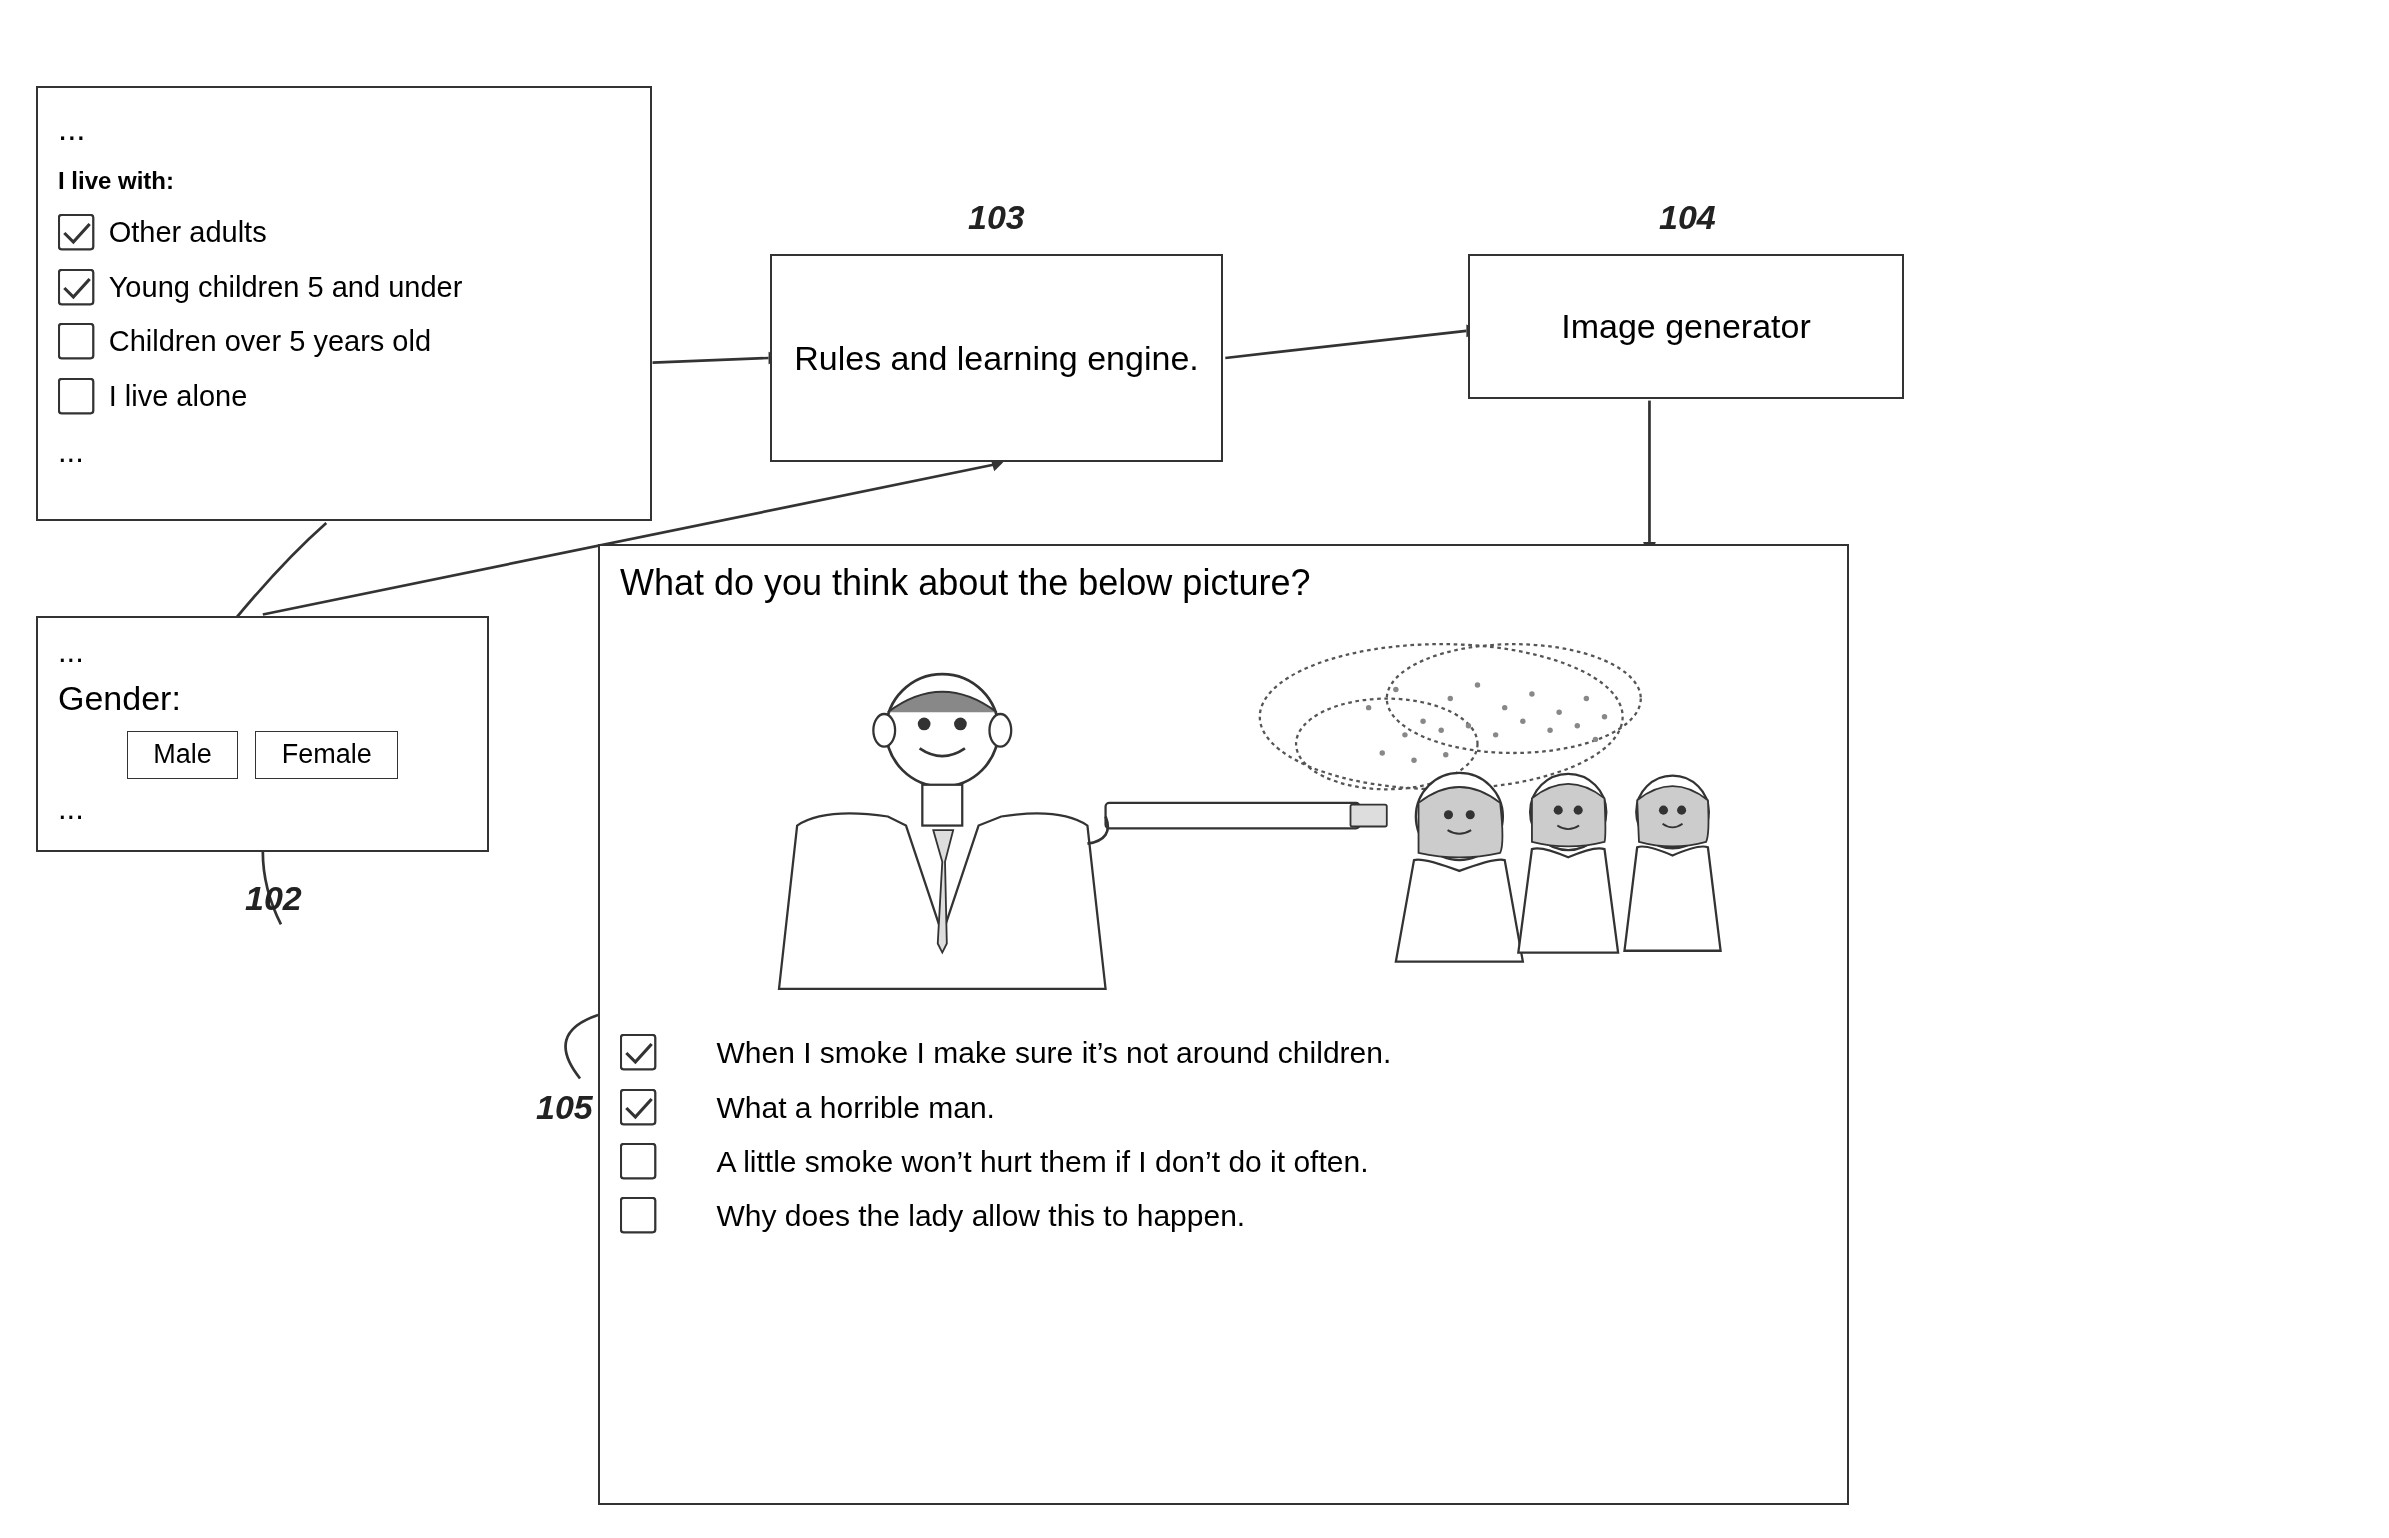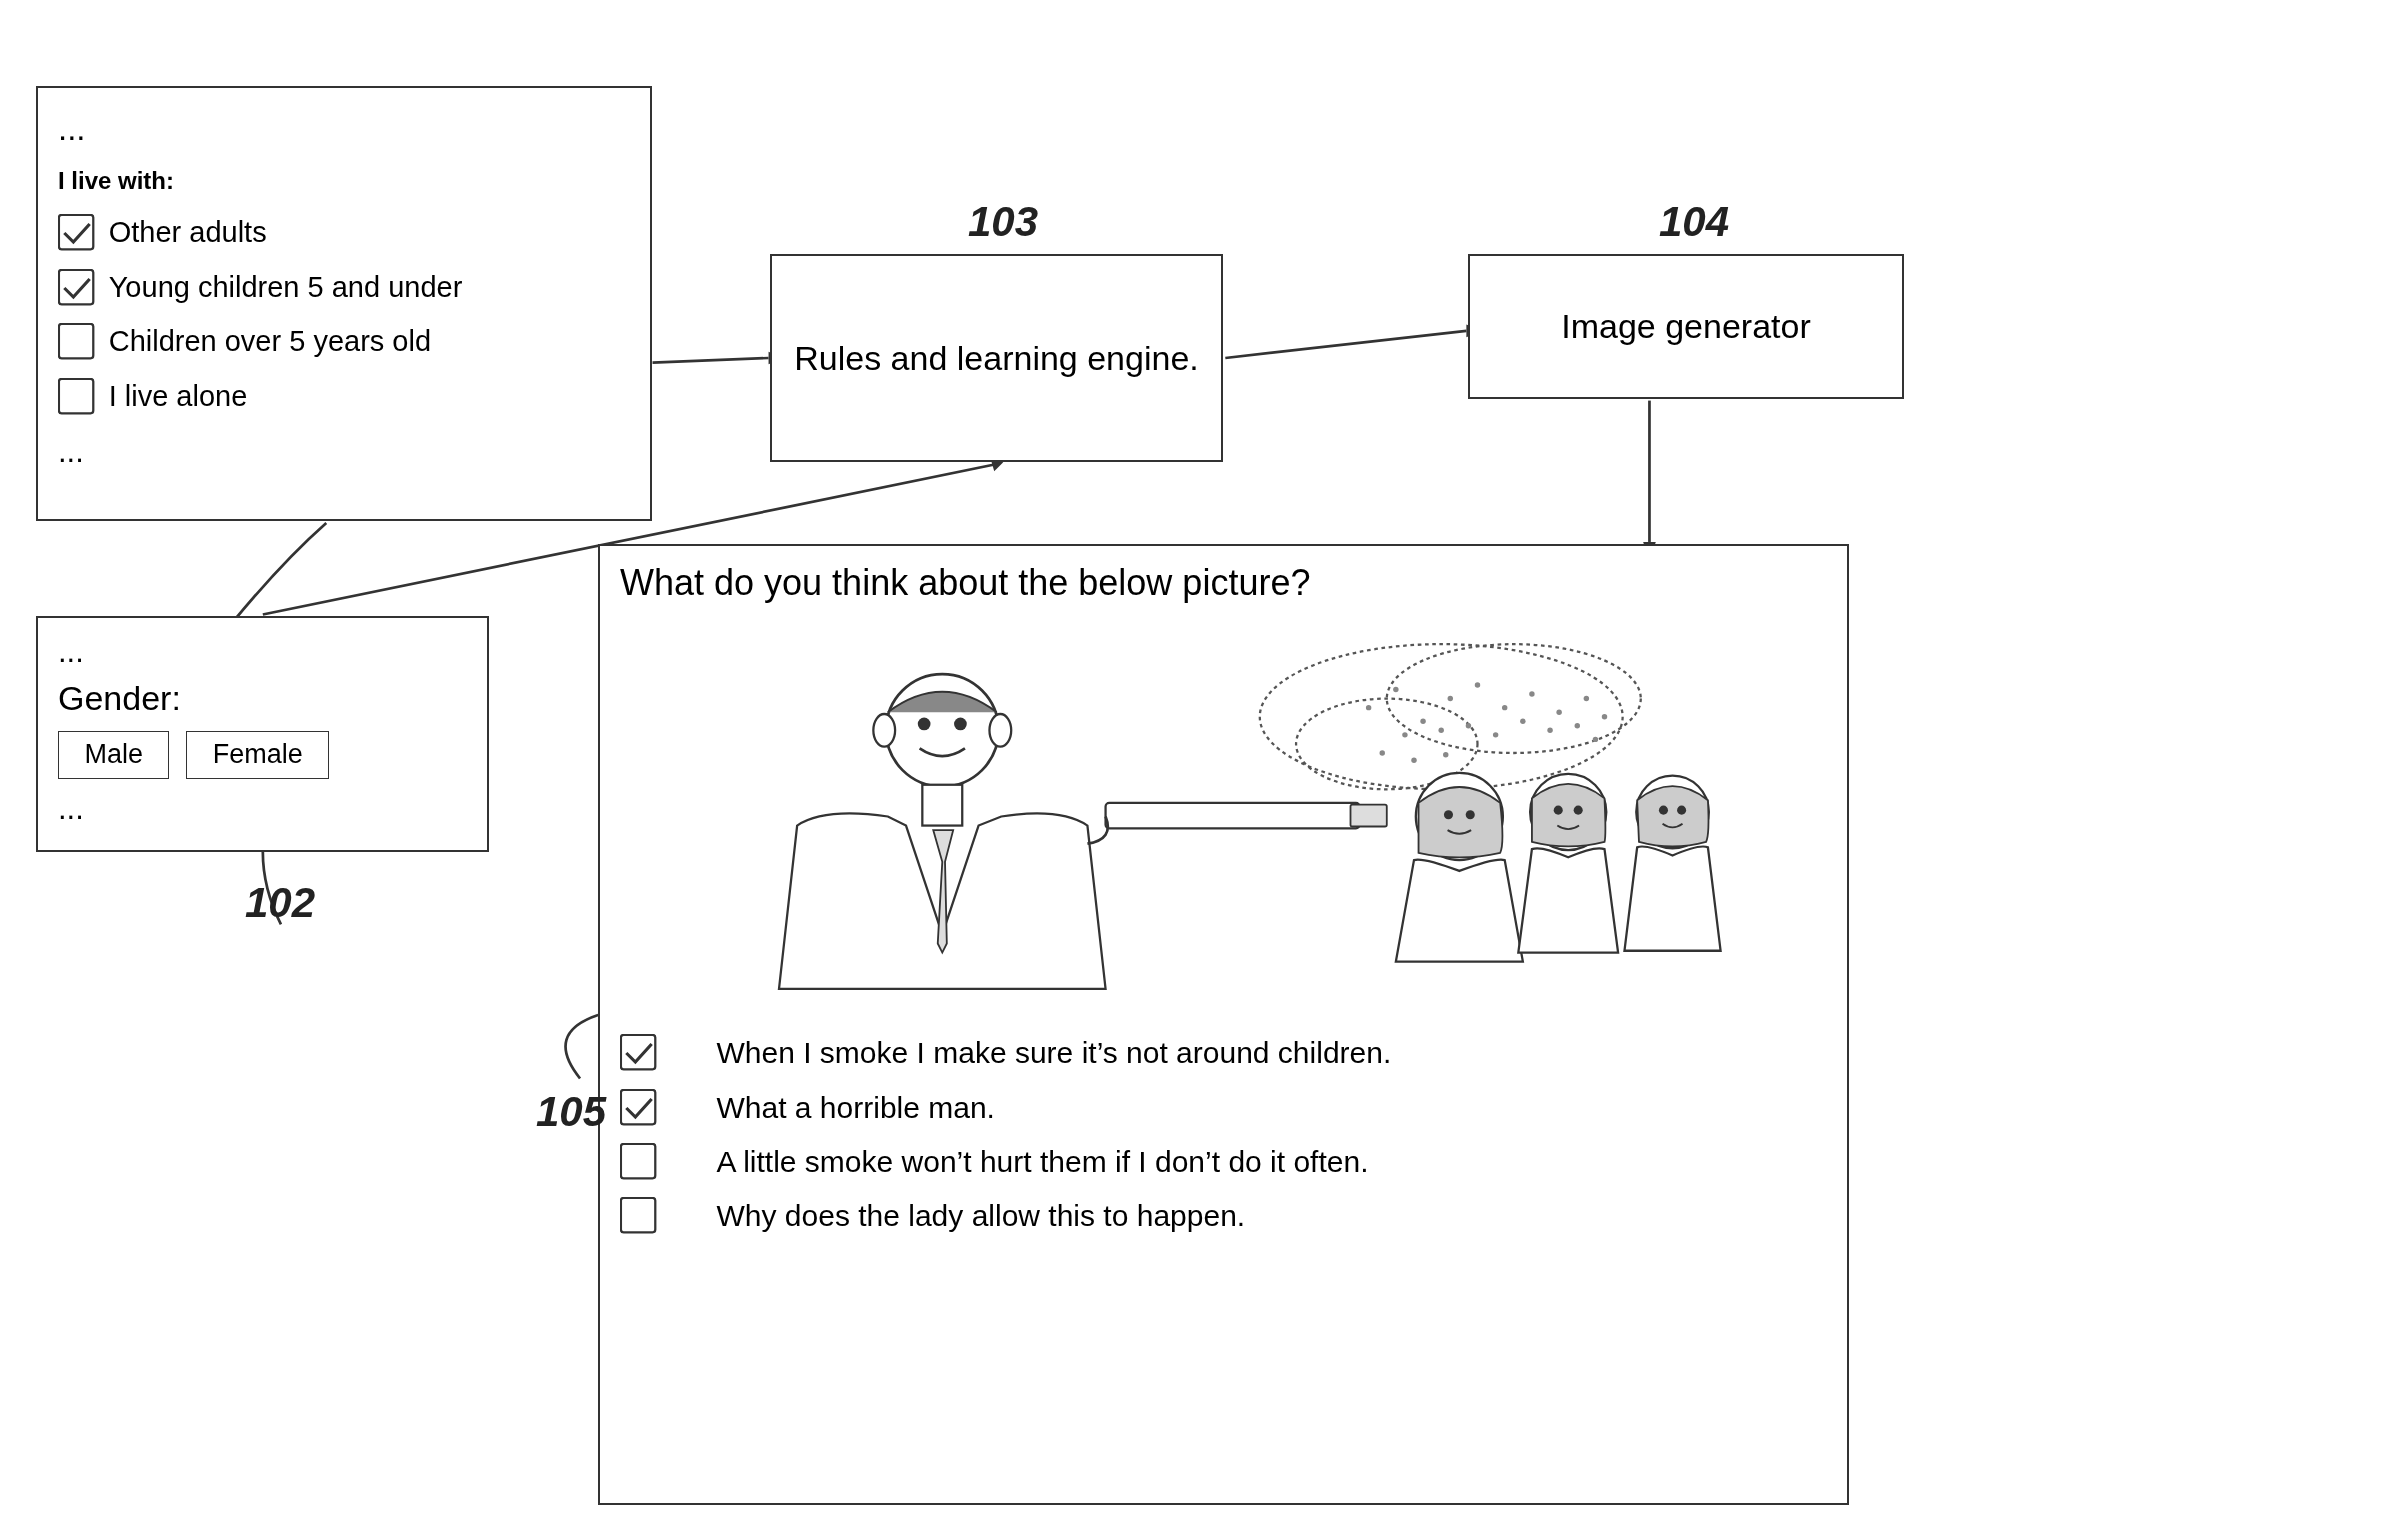--- a/index.html
+++ b/index.html
@@ -25,21 +25,21 @@
       border: 2.7px solid #333;
       background: #fff;
       padding: 16.3px 20px;
     }
 
     
     .label {
       position: absolute;
       font-style: italic;
       font-weight: bold;
-      font-size: 42px;
+      font-size: 34px;
       color: #222;
     }
 
     
     .box-101 {
       left: 36px;
       top: 86px;
       width: 616px;
       height: 435px;
       font-size: 31px;
@@ -86,20 +86,21 @@
     .box-102 .gender-title {
       font-size: 34px;
       margin-bottom: 12.7px;
       display: block;
     }
 
     .gender-buttons {
       display: flex;
       gap: 17px;
       margin-top: 7.3px;
+      justify-content: center;
     }
 
     .gender-btn {
       border: 1.8px solid #333;
       padding: 7.3px 25.4px;
       font-size: 27px;
       background: #fff;
     }
 
     

